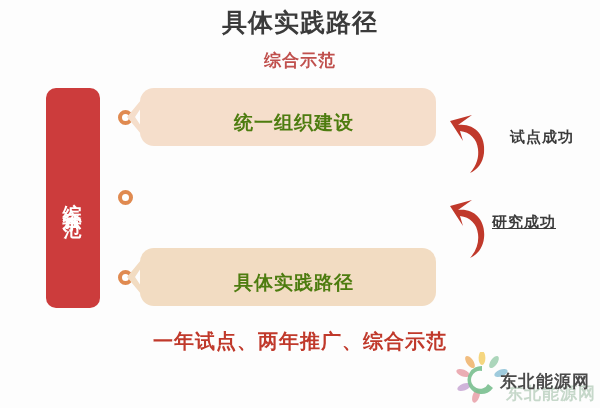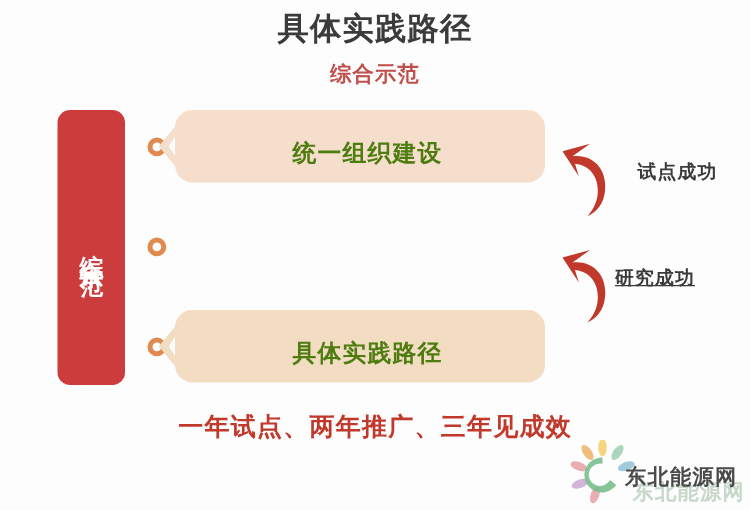--- a/index.html
+++ b/index.html
@@ -236,21 +236,21 @@
   <div class="arrow" style="left:450px; top:200px;">
     <svg width="46" height="60" viewBox="0 0 46 60" xmlns="http://www.w3.org/2000/svg">
       <path d="M8 10 C24 8, 36 20, 34 38 C33 48, 27 55, 20 58 C27 50, 29 42, 28 34
                C27 24, 20 17, 10 16 L13 26 L0 6 L22 0 Z" fill="#c0392b"></path>
     </svg>
   </div>
   <div class="arrow-label" style="left:468px; top:211px;text-decoration:underline;">
     <div>研究成功</div>
   </div>
 
-  <div class="slogan">一年试点、两年推广、三年见成效</div>
+  <div class="slogan">一年试点、两年推广、综合示范</div>
 
   <div class="watermark">
     <div class="wm-logo">
       <svg width="60" height="52" viewBox="0 0 60 52" xmlns="http://www.w3.org/2000/svg">
         <g opacity="0.85">
           <ellipse cx="30" cy="6" rx="3.4" ry="7" fill="#f4d06a"></ellipse>
           <ellipse cx="42" cy="10" rx="3.4" ry="7" fill="#9fd0b0" transform="rotate(35 42 10)"></ellipse>
           <ellipse cx="49" cy="21" rx="3.4" ry="7" fill="#8fc3d8" transform="rotate(70 49 21)"></ellipse>
           <ellipse cx="18" cy="10" rx="3.4" ry="7" fill="#f0b26a" transform="rotate(-35 18 10)"></ellipse>
           <ellipse cx="11" cy="21" rx="3.4" ry="7" fill="#e9a0a8" transform="rotate(-70 11 21)"></ellipse>

